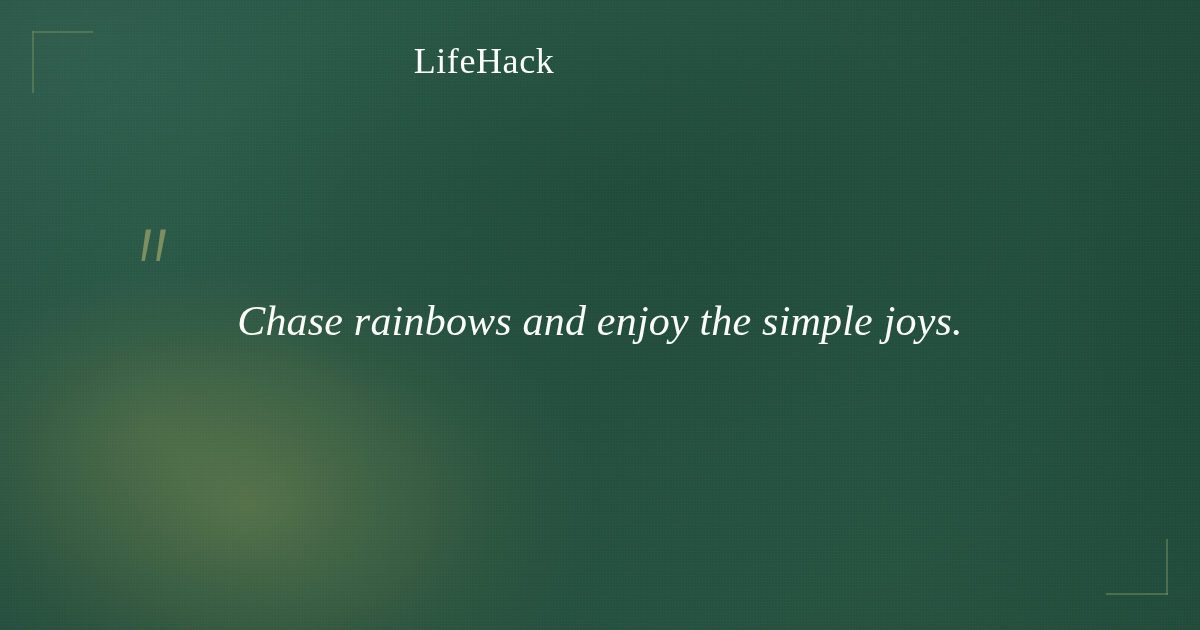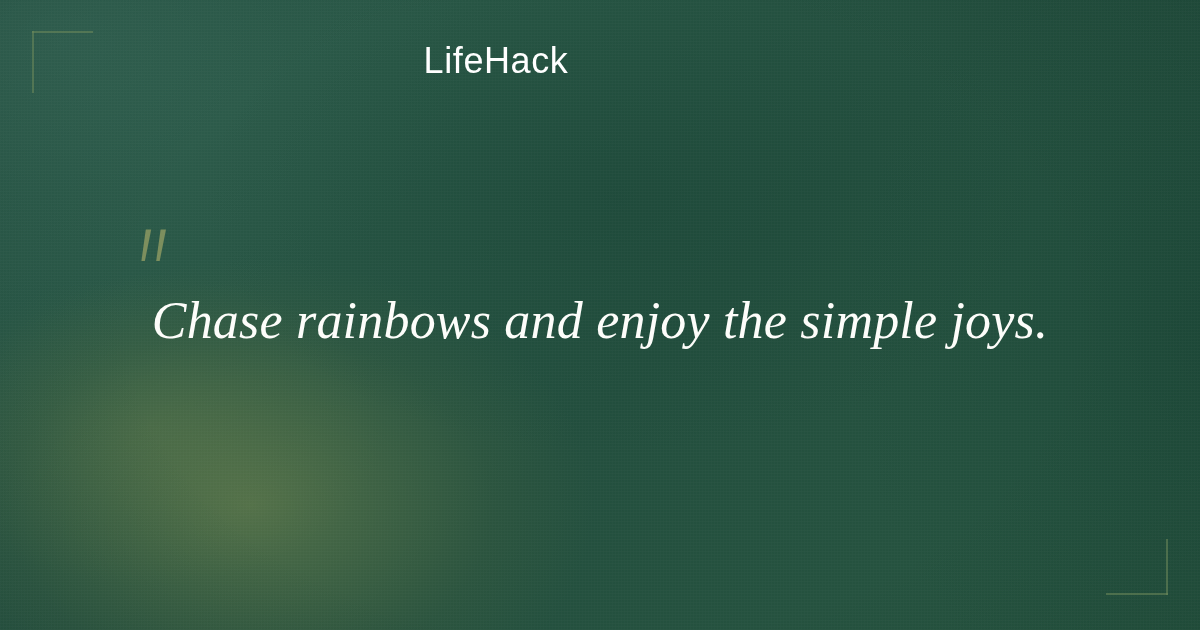--- a/index.html
+++ b/index.html
@@ -122,26 +122,26 @@
     width: 62px; height: 2px;
   }
   #corner-br .bar-v {
     right: 0; top: 0;
     width: 2px; height: 56px;
   }
 
   
   #brand {
     position: absolute;
-    left: 16px;
+    left: 4px;
     top: 39px;
     width: 960px;
     text-align: center;
     color: #ffffff;
-    font-family: Liberation Sans, sans-serif;
+    font-family: Liberation Serif, serif;
     font-size: 36px;
     line-height: 44px;
     letter-spacing: 0.6px;
     font-weight: 400;
   }
 
   
   #quote-mark {
     position: absolute;
     left: 133px;
@@ -156,21 +156,21 @@
   
   #quote-text {
     position: absolute;
     left: 100px;
     top: 296px;
     width: 1000px;
     text-align: center;
     color: #fdfdfa;
     font-family: "Liberation Serif", "DejaVu Serif", serif;
     font-style: italic;
-    font-size: 52px;
+    font-size: 42px;
     line-height: 50px;
     letter-spacing: 0.2px;
     font-weight: 400;
   }
 </style>
 </head>
 <body>
 
 <div id="card">
 

